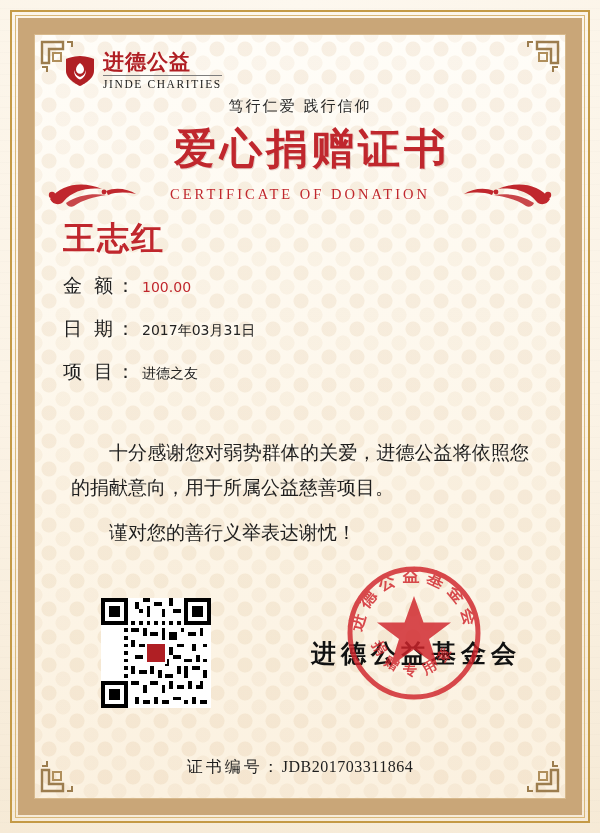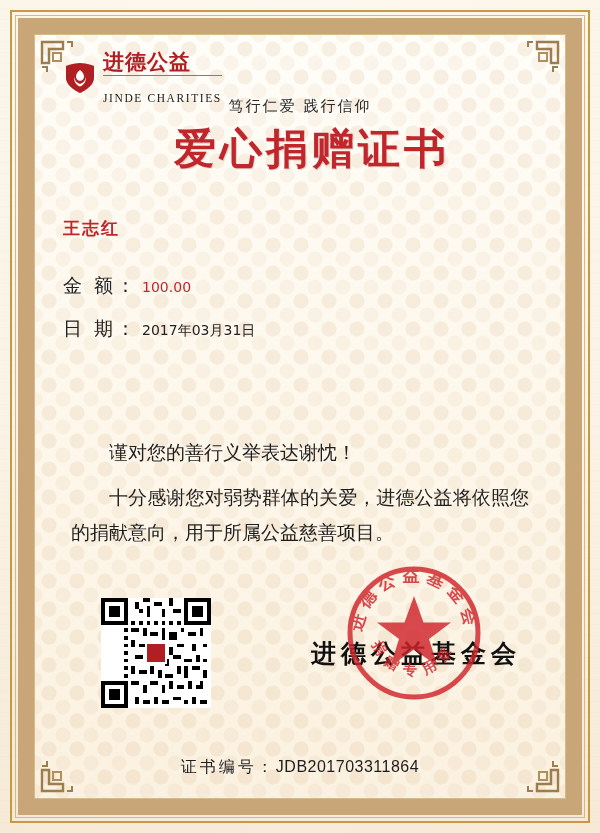--- a/index.html
+++ b/index.html
@@ -112,21 +112,21 @@
     letter-spacing: 1px;
     line-height: 1.05;
   }
   .logo-en {
     font-family: "Liberation Serif", serif;
     font-size: 11.5px;
     color: #1a1a1a;
     letter-spacing: 1.6px;
     border-top: 1px solid #7d7d7d;
     margin-top: 2px;
-    padding-top: 16px;
+    padding-top: 2px;
   }
 
   .subtitle {
     position: absolute;
     top: 62px;
     left: 0;
     right: 0;
     text-align: center;
     font-family: "DejaVu Sans", "Liberation Sans", sans-serif;
     font-size: 15px;
@@ -165,21 +165,21 @@
     letter-spacing: 3px;
     white-space: nowrap;
     padding: 0 6px;
   }
 
   .recipient {
     position: absolute;
     top: 182px;
     left: 28px;
     font-family: "DejaVu Sans", "Liberation Sans", sans-serif;
-    font-size: 17px;
+    font-size: 32px;
     font-weight: bold;
     color: #c0272d;
     letter-spacing: 2px;
   }
 
   .fields {
     position: absolute;
     top: 238px;
     left: 28px;
     right: 28px;
@@ -254,21 +254,21 @@
     left: 0;
     right: 0;
     bottom: 20px;
     text-align: center;
     font-family: "DejaVu Sans", "Liberation Sans", sans-serif;
     font-size: 16px;
     color: #1e1e1e;
     letter-spacing: 1px;
   }
   .serial .sn-label { letter-spacing: 3px; text-align: center; }
-  .serial .sn-value { font-family: Liberation Sans, sans-serif; letter-spacing: 0.5px; }
+  .serial .sn-value { font-family: Liberation Serif, serif; letter-spacing: 0.5px; }
 </style>
 </head>
 <body>
 
 <div class="certificate">
   <div class="outer-frame"></div>
   <div class="outer-frame2"></div>
   <div class="band"></div>
 
   <div class="inner-area">
@@ -341,37 +341,62 @@
       <div class="logo-text-wrap">
         <div class="logo-cn">进德公益</div>
         <div class="logo-en" style="text-transform:uppercase;">Jinde Charities</div>
       </div>
     </div>
 
     <div class="subtitle">笃行仁爱  践行信仰</div>
 
     <div class="main-title">爱心捐赠证书</div>
 
+    <div class="flourish-row">
+      <svg width="120" height="34" viewBox="0 0 120 34">
+        <g fill="#c0272d">
+          <path d="M6 22 C18 6 40 4 58 12 C44 10 28 14 20 24 C16 29 9 28 6 22 Z"></path>
+          <path d="M22 26 C34 18 48 16 62 18 C50 20 38 23 30 29 C27 31 23 29 22 26 Z" opacity="0.85"></path>
+          <circle cx="8" cy="18" r="3.2"></circle>
+          <circle cx="60" cy="15" r="2.4"></circle>
+          <path d="M62 14 C72 10 84 12 92 17 C82 15 72 15 64 18 Z"></path>
+        </g>
+      </svg>
+      <span class="eng">CERTIFICATE OF DONATION</span>
+      <svg width="120" height="34" viewBox="0 0 120 34" style="transform:scaleX(-1);">
+        <g fill="#c0272d">
+          <path d="M6 22 C18 6 40 4 58 12 C44 10 28 14 20 24 C16 29 9 28 6 22 Z"></path>
+          <path d="M22 26 C34 18 48 16 62 18 C50 20 38 23 30 29 C27 31 23 29 22 26 Z" opacity="0.85"></path>
+          <circle cx="8" cy="18" r="3.2"></circle>
+          <circle cx="60" cy="15" r="2.4"></circle>
+          <path d="M62 14 C72 10 84 12 92 17 C82 15 72 15 64 18 Z"></path>
+        </g>
+      </svg>
+    </div>
 
     <div class="recipient">王志红</div>
 
     <div class="fields">
       <div class="field-row">
         <span class="field-label">金  额：</span>
         <span class="field-value amount">100.00</span>
       </div>
       <div class="field-row">
         <span class="field-label">日  期：</span>
         <span class="field-value">2017年03月31日</span>
       </div>
+      <div class="field-row">
+        <span class="field-label">项  目：</span>
+        <span class="field-value">进德之友</span>
+      </div>
     </div>
 
     <div class="body-text">
+      <p>十分感谢您对弱势群体的关爱，进德公益将依照您的捐献意向，用于所属公益慈善项目。</p>
       <p>谨对您的善行义举表达谢忱！</p>
-      <p>十分感谢您对弱势群体的关爱，进德公益将依照您的捐献意向，用于所属公益慈善项目。</p>
     </div>
 
     <div class="qr">
       <svg class="qr-inner" width="110" height="110" viewBox="0 0 29 29" shape-rendering="crispEdges">
         <rect width="29" height="29" fill="#ffffff"></rect>
         <g fill="#000000">
 
           <rect x="0" y="0" width="7" height="1"></rect>
             <rect x="0" y="6" width="7" height="1"></rect>
           <rect x="0" y="0" width="1" height="7"></rect>

